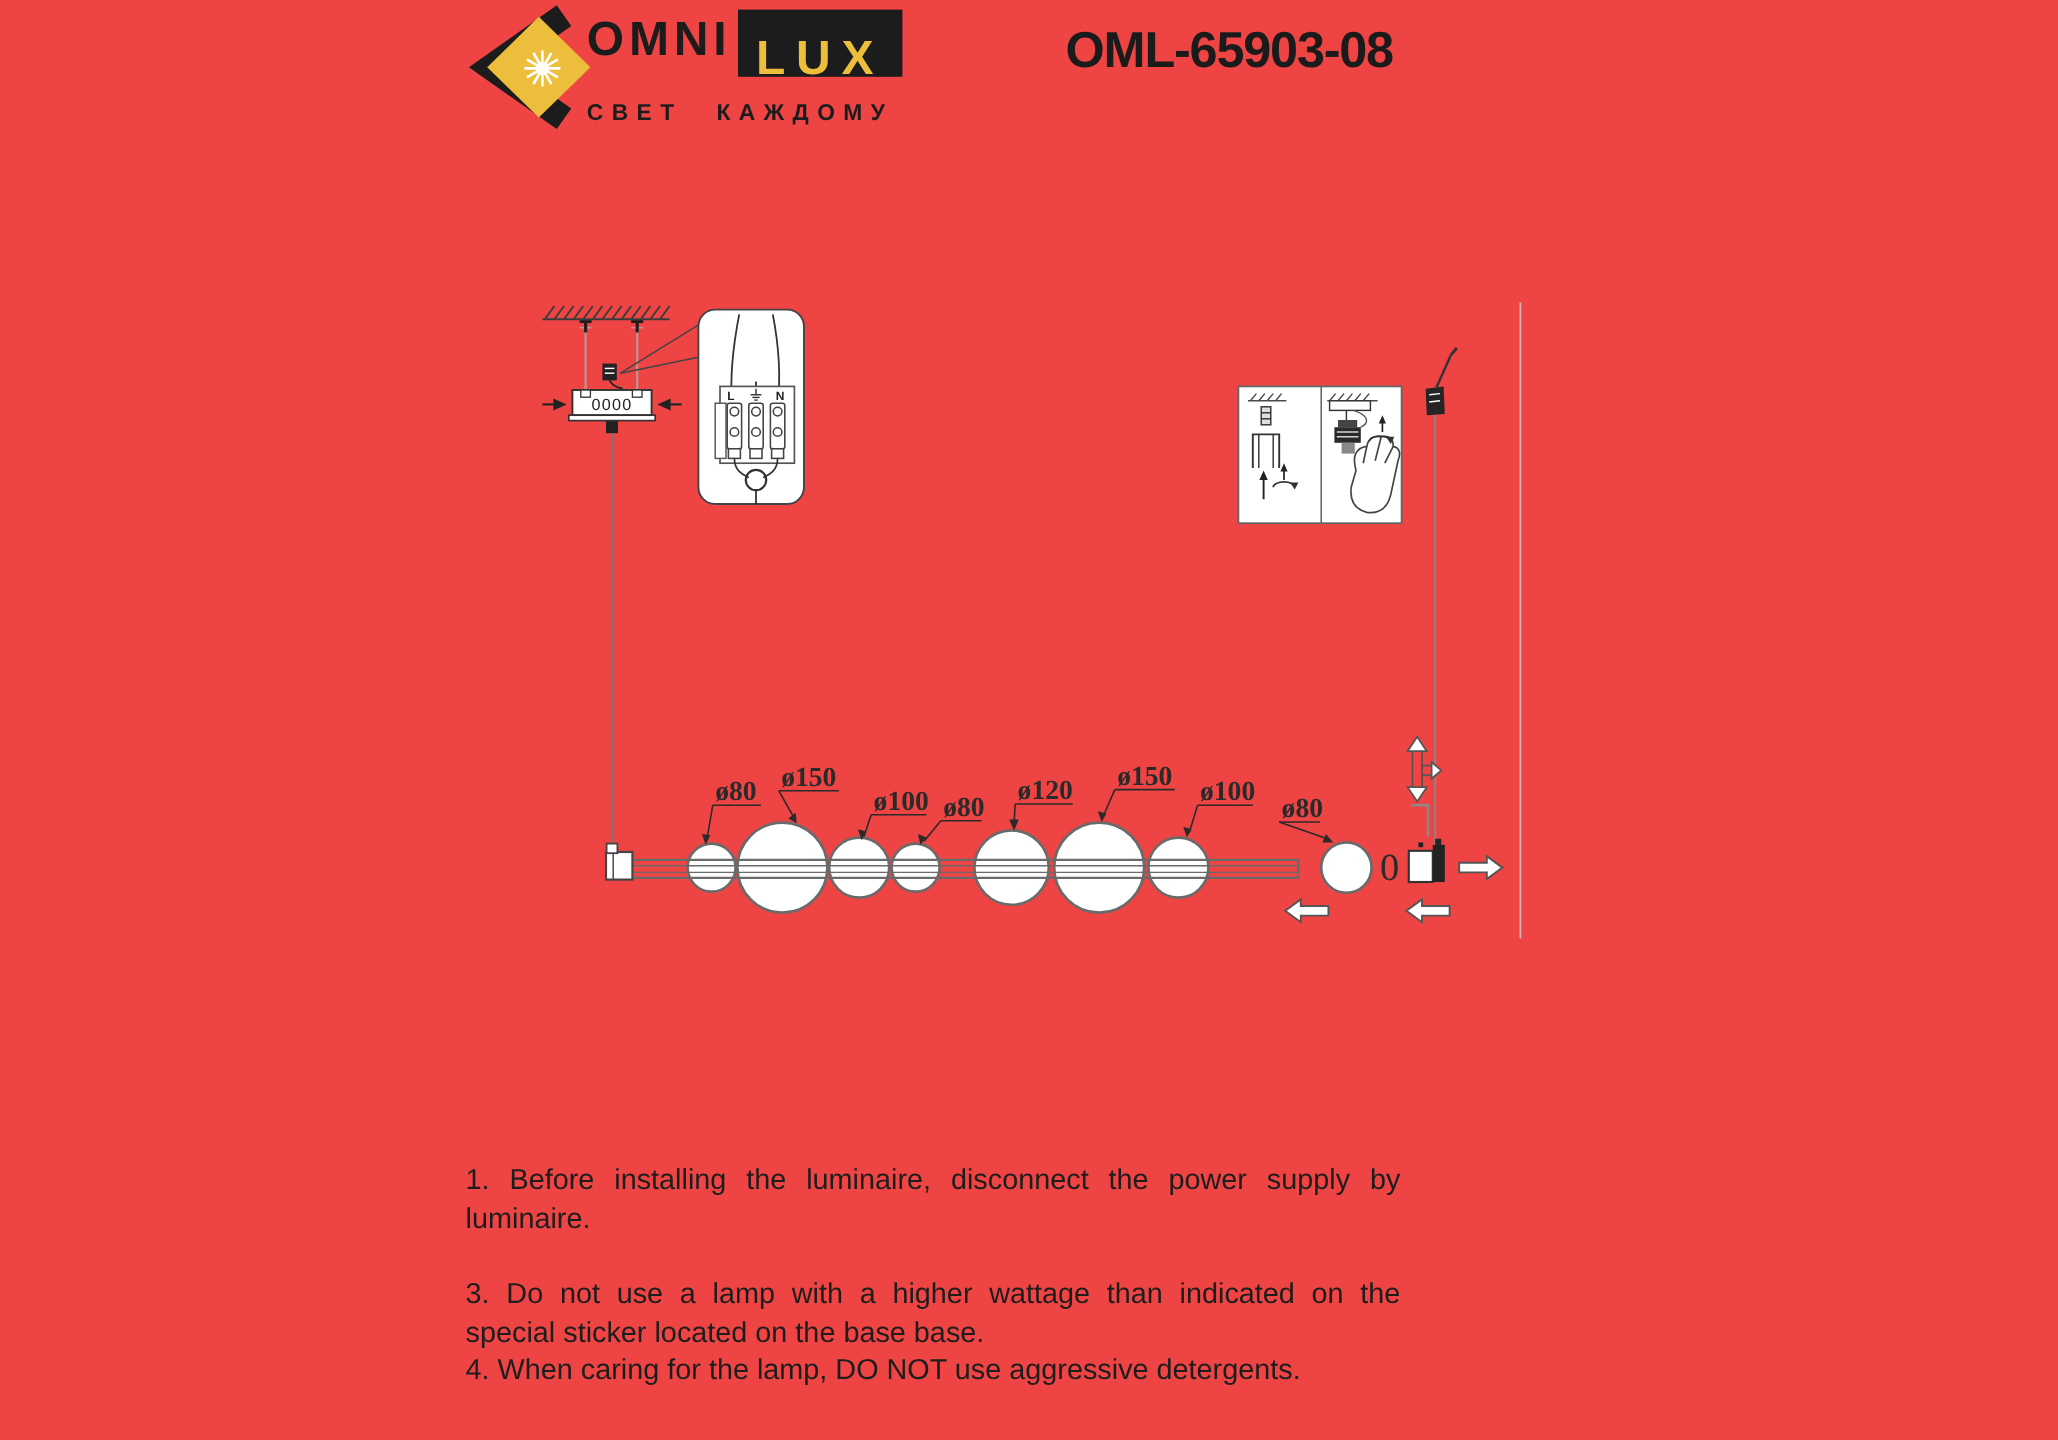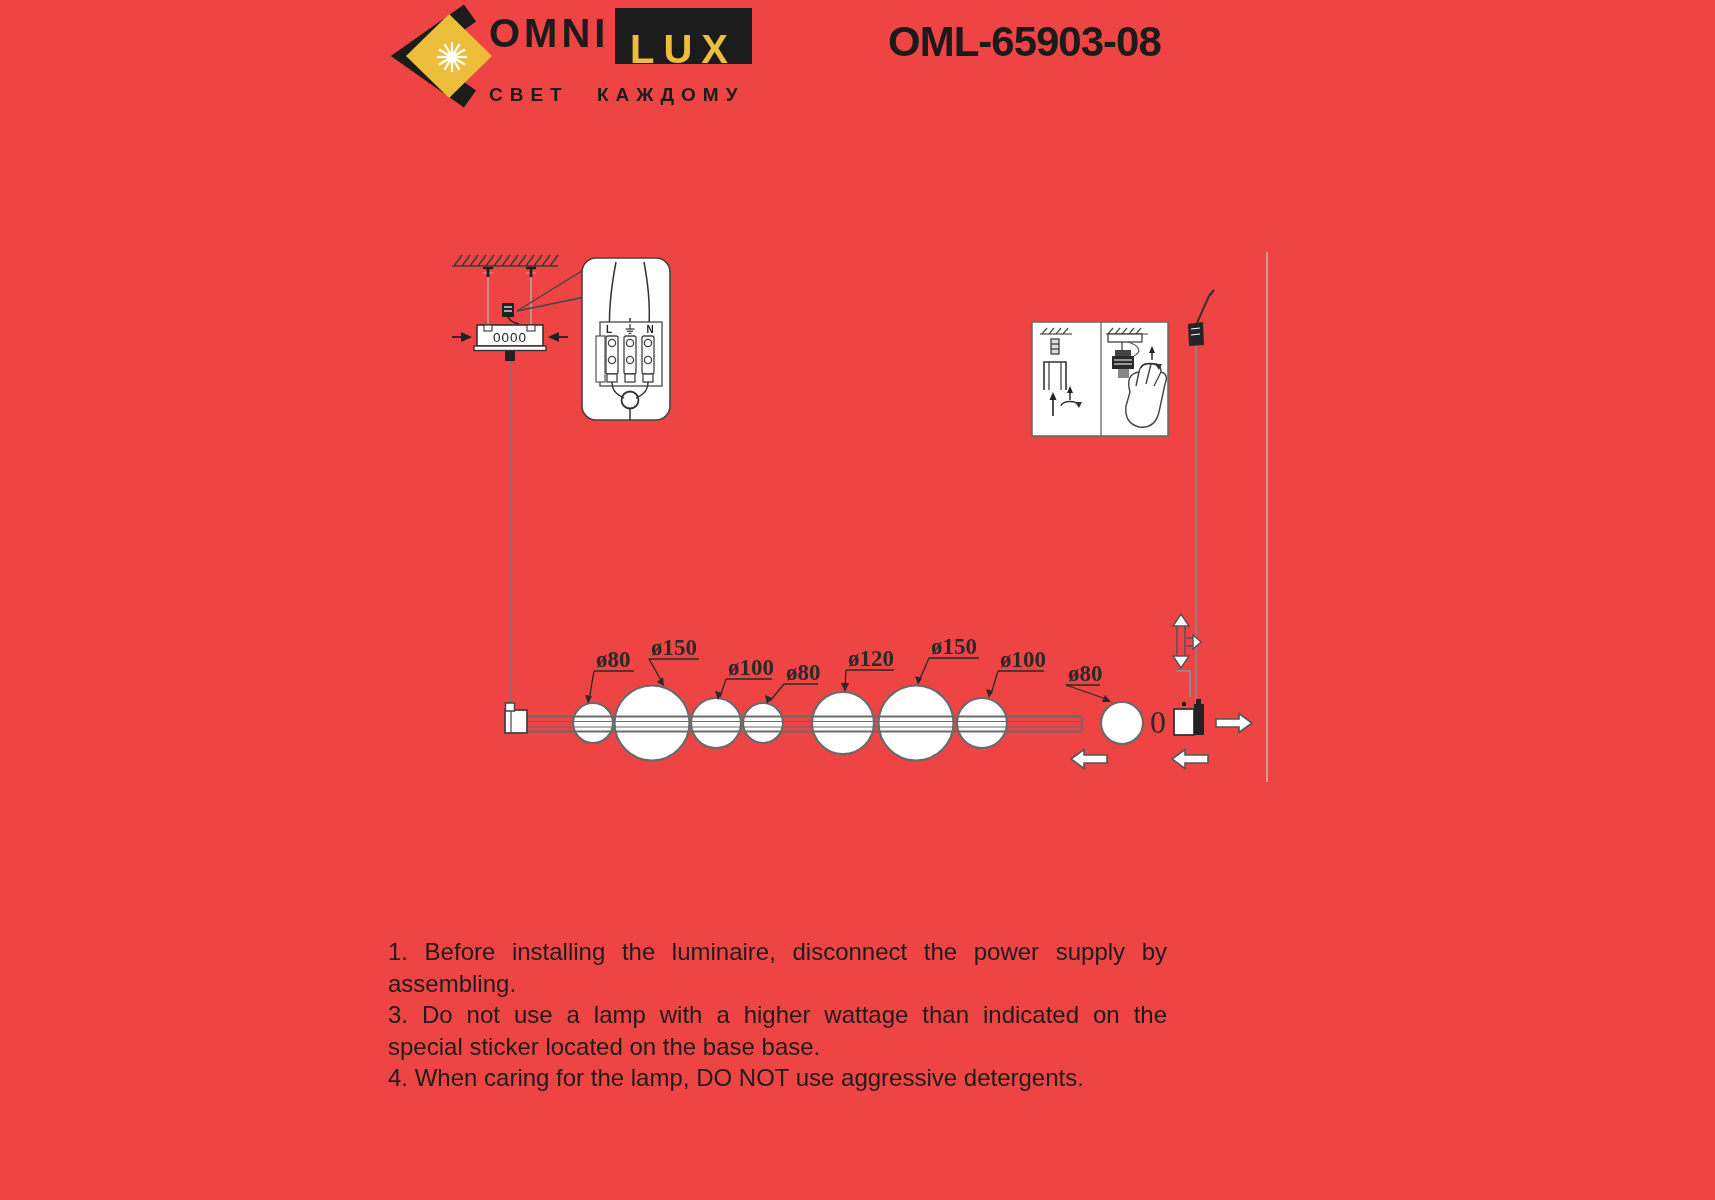--- a/index.html
+++ b/index.html
@@ -17,21 +17,21 @@
   .model-number{position:absolute;left:866px;top:18px;font-size:42px;font-weight:700;
                 letter-spacing:-1px;color:#1b1b1b;margin-left:22px;}
   
   .diagram-svg{position:absolute;left:0;top:0;}
   text.dim{font-family:"Liberation Serif",serif;font-size:23px;font-weight:600;fill:#2a2a2a;}
   text.tiny{font-family:"Liberation Sans",sans-serif;fill:#222;}
   
   .instructions{position:absolute;left:388px;top:936px;width:779px;
                 font-size:24px;line-height:31.6px;color:#1d1d1d;}
   .instr-line{text-align:justify;text-align-last:left;white-space:normal;}
-  .instr-line.stretch{text-align-last:justify;}
+  .instr-line.stretch{text-align-last:justify;margin-top:32px;}
 </style>
 </head>
 <body>
 
 <div class="page">
 
   <div class="logo-wrap">
     <svg width="500" height="115" viewBox="0 0 500 115" style="position:absolute;left:0;top:0">
       <g>
         <polyline points="470,13 409,56 470,99" fill="none" stroke="#1c1c1c" stroke-width="21"></polyline>
@@ -327,19 +327,19 @@
           <polygon points="1152,346 1149,353 1155,353" fill="#222" stroke="none"></polygon>
           <path d="M1141 368 a9,4.5 0 1 1 18 0" stroke="#333" stroke-width="1.4"></path>
           <polygon points="1159,370 1155,364 1162,364" fill="#333" stroke="none"></polygon>
         </g>
       </g>
     </g>
   </svg>
 
   <div class="instructions">
     <div class="instr-line stretch">1. Before installing the luminaire, disconnect the power supply by</div>
-    <div class="instr-line">assembling.</div>
+    <div class="instr-line">luminaire.</div>
     <div class="instr-line stretch">3. Do not use a lamp with a higher wattage than indicated on the</div>
     <div class="instr-line">special sticker located on the base base.</div>
     <div class="instr-line">4. When caring for the lamp, DO NOT use aggressive detergents.</div>
   </div>
 
 </div>
 
 </body></html>

